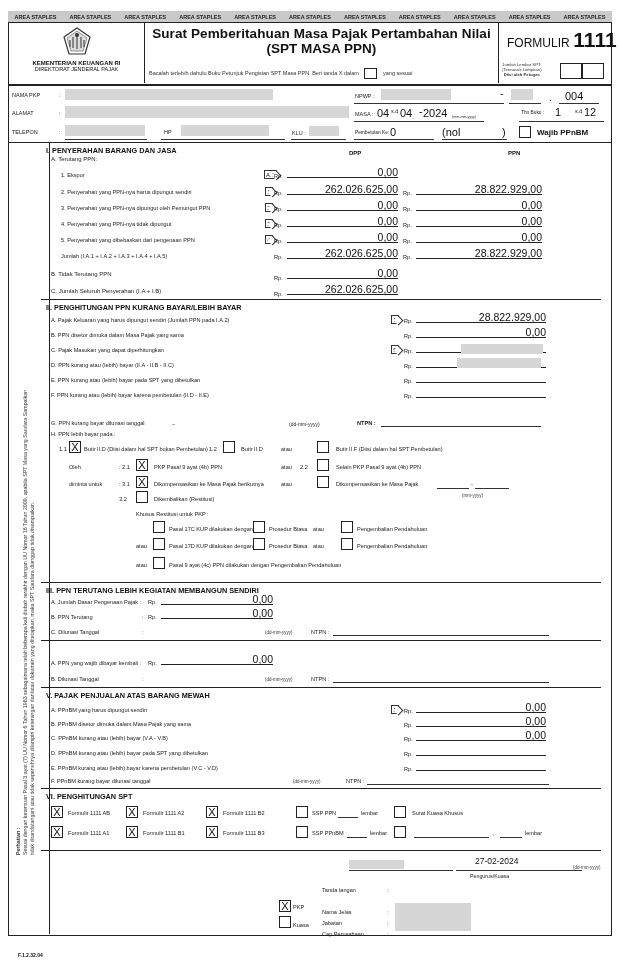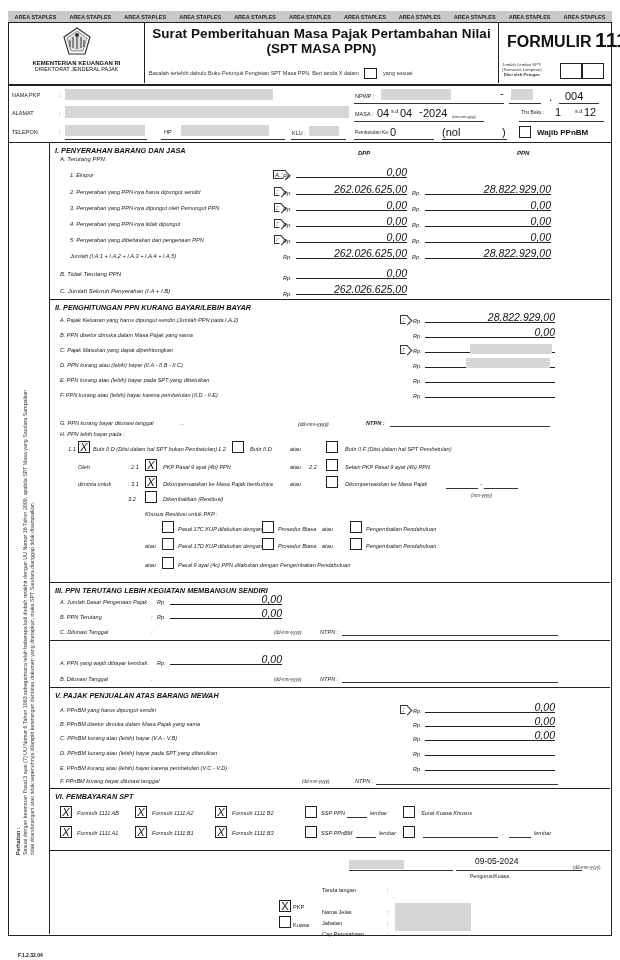--- a/index.html
+++ b/index.html
@@ -15,21 +15,21 @@
   .title2 { font-size: 13.5px; font-weight: bold; }
   .instr { font-size: 5.5px; position: absolute; left: 4px; bottom: 4px; color: #333; }
   .box { display: inline-block; border: 1px solid #222; background: #fff; }
   .line { border-bottom: 1px solid #333; }
   .idrow { left: 8px; height: 19px; width: 604px; border-left: 1.5px solid #222; border-right: 1.5px solid #222; }
   .lbl { font-size: 5.5px; color: #222; }
   .val { font-size: 11px; }
   .main { left: 8px; top: 142px; width: 604px; height: 794px; border: 1.5px solid #222; }
   .sidebar { left: 0; top: 0; width: 41px; height: 791px; border-right: 1.5px solid #222; }
   .vtext { position: absolute; transform: rotate(-90deg); transform-origin: left top; font-size: 5.3px; color: #333; white-space: nowrap; line-height: 7px; }
-  .sec { left: 41px; width: 560px; border-bottom: 1.5px solid #222; font-style: italic; }
+  .sec { left: 32px; width: 560px; border-bottom: 1.5px solid #222; }
   .sec-title { font-size: 7.3px; font-weight: bold; position: absolute; left: 5px; top: 3px; }
   .row-label { font-size: 5.6px; position: absolute; color: #222; white-space: nowrap; }
   .rp { font-size: 5.6px; position: absolute; color: #222; }
   .amt { position: absolute; font-size: 10.5px; text-align: right; border-bottom: 1px solid #222; height: 12px; line-height: 12px; }
   .tag { position: absolute; border: 1px solid #333; font-size: 6px; height: 9px; line-height: 8px; padding: 0 1px; text-align: center; background: #fff; }
   .tag::after { content: ""; position: absolute; right: -4px; top: 1px; width: 6px; height: 6px; border-top: 1px solid #333; border-right: 1px solid #333; transform: rotate(45deg); background: #fff; }
   .cb { position: absolute; width: 12px; height: 12px; border: 1px solid #222; font-size: 11px; line-height: 11px; text-align: center; background: #fff; }
   .small { font-size: 4.5px; color: #333; position: absolute; }
   .ntpn-line { position: absolute; border-bottom: 1px solid #333; height: 8px; }
   .redact { position: absolute; background: #d6d6d6; }
@@ -66,21 +66,21 @@
     <div class="title1">Surat Pemberitahuan Masa Pajak Pertambahan Nilai</div>
     <div class="title2">(SPT MASA PPN)</div>
     <div class="instr">
       <span>Bacalah terlebih dahulu Buku Petunjuk Pengisian SPT Masa PPN. Beri tanda X  dalam</span>
       <span class="box" style="width:13px;height:11px;vertical-align:middle;margin:0 4px"></span>
       <span>yang sesuai</span>
     </div>
   </div>
   <div class="abs hdr-right">
     <div style="position:absolute;left:8px;top:5px;white-space:nowrap">
-      <span style="font-size:16px;font-weight:bold">FORMULIR</span>
+      <span style="font-size:12px;font-weight:normal">FORMULIR</span>
       <span style="font-size:21px;font-weight:bold;margin-left:2px">1111</span>
     </div>
     <div style="position:absolute;left:3px;top:39px;font-size:4.2px;text-align:center;line-height:5px;color:#333">
       <div>Jumlah Lembar SPT:</div>
         <div>(Termasuk Lampiran)</div>
         <div style="font-weight:bold">Diisi oleh Petugas</div>
     </div>
     <div class="box" style="position:absolute;left:61px;top:40px;width:22px;height:16px"></div>
     <div class="box" style="position:absolute;left:83px;top:40px;width:22px;height:16px"></div>
   </div>
@@ -336,21 +336,21 @@
         <div class="rp" style="left: 363px; top: 78px;">Rp.</div>
         <div class="amt" style="left: 375px; top: 71px; width: 130px;"></div>
       </div>
     <div class="row-label" style="left:10px;top:90px">F. PPnBM kurang bayar dilunasi tanggal</div>
     <div class="small" style="left:252px;top:91px">(dd-mm-yyyy)</div>
     <div class="row-label" style="left:305px;top:90px">NTPN :</div>
     <div class="ntpn-line" style="left:326px;top:89px;width:182px"></div>
   </div>
 
   <div class="abs sec" style="top:646px;height:62px">
-    <div class="sec-title">VI. PEMBAYARAN SPT</div>
+    <div class="sec-title">VI. PENGHITUNGAN SPT</div>
     <div id="sec6items">
         <div class="cb" style="left: 10px; top: 17px;">X</div>
         <div class="row-label" style="left: 27px; top: 21px;">Formulir 1111 AB</div>
         <div class="cb" style="left: 85px; top: 17px;">X</div>
         <div class="row-label" style="left: 102px; top: 21px;">Formulir 1111 A2</div>
         <div class="cb" style="left: 165px; top: 17px;">X</div>
         <div class="row-label" style="left: 182px; top: 21px;">Formulir 1111 B2</div>
         <div class="cb" style="left: 10px; top: 37px;">X</div>
         <div class="row-label" style="left: 27px; top: 41px;">Formulir 1111 A1</div>
         <div class="cb" style="left: 85px; top: 37px;">X</div>
@@ -377,21 +377,21 @@
 
   <div class="abs" style="left:0;top:708px;width:601px;height:83px">
     <div class="cb" style="left:270px;top:49px">X</div>
     <span class="row-label" style="left:284px;top:53px">PKP</span>
     <div class="cb" style="left:270px;top:65px"></div>
     <span class="row-label" style="left:284px;top:71px">Kuasa</span>
 
     <div class="redact" style="left:340px;top:9px;width:55px;height:9px"></div>
     <div class="ntpn-line" style="left:340px;top:12px;width:104px"></div>
     <div class="ntpn-line" style="left:447px;top:12px;width:126px"></div>
-    <div class="abs" style="left:466px;top:5px;font-size:8.5px">09-05-2024</div>
+    <div class="abs" style="left:466px;top:5px;font-size:8.5px">27-02-2024</div>
     <div class="small" style="left:564px;top:14px">(dd-mm-yyyy)</div>
     <div class="row-label" style="left:461px;top:22px;font-size:5.3px">Pengurus/Kuasa</div>
 
     <div class="row-label" style="left:313px;top:36px">Tanda tangan</div>
     <div class="row-label" style="left:378px;top:36px">:</div>
     <div class="row-label" style="left:313px;top:58px">Nama Jelas</div>
     <div class="row-label" style="left:378px;top:58px">:</div>
     <div class="row-label" style="left:313px;top:69px">Jabatan</div>
     <div class="row-label" style="left:378px;top:69px">:</div>
     <div class="row-label" style="left:313px;top:80px">Cap Perusahaan</div>

